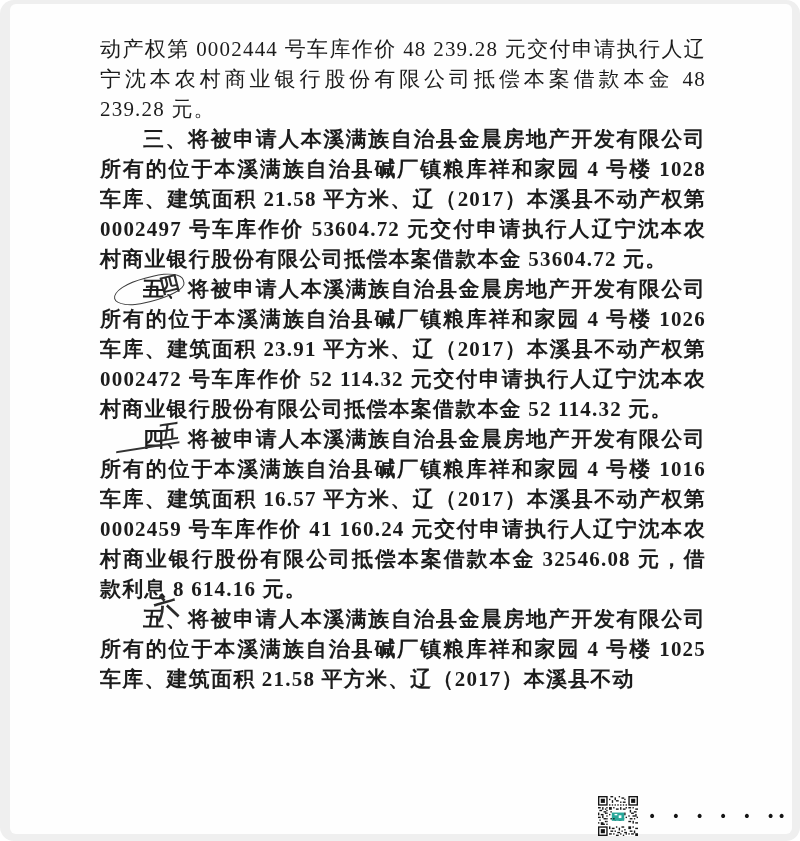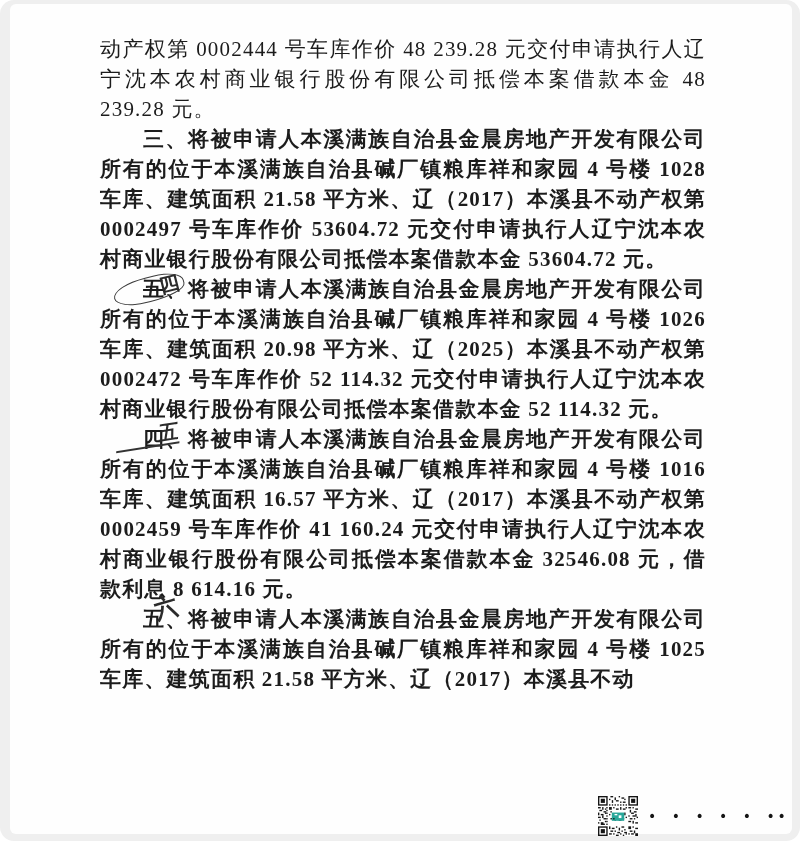--- a/index.html
+++ b/index.html
@@ -55,21 +55,21 @@
 <body>
 
 <div class="scan">
   <div class="page">
     <div class="content">
 
       <p class="para"><span>动产权第 0002444 号车库作价 48 239.28 元交付申请执行人辽宁沈本农村商业银行股份有限公司抵偿本案借款本金 48 239.28 元。</span></p>
 
       <p class="para indent"><span class="marker">三、</span><span>将被申请人本溪满族自治县金晨房地产开发有限公司所有的位于本溪满族自治县碱厂镇粮库祥和家园 4 号楼 1028 车库、建筑面积 21.58 平方米、辽（2017）本溪县不动产权第 0002497 号车库作价 53604.72 元交付申请执行人辽宁沈本农村商业银行股份有限公司抵偿本案借款本金 53604.72 元。</span></p>
 
-      <p class="para indent"><span class="hand hand-circle">四</span><span class="marker struck">五</span><span class="marker">、</span><span>将被申请人本溪满族自治县金晨房地产开发有限公司所有的位于本溪满族自治县碱厂镇粮库祥和家园 4 号楼 1026 车库、建筑面积 20.98 平方米、辽（2025）本溪县不动产权第 0002472 号车库作价 52 114.32 元交付申请执行人辽宁沈本农村商业银行股份有限公司抵偿本案借款本金 52 114.32 元。</span></p>
+      <p class="para indent"><span class="hand hand-circle">四</span><span class="marker struck">五</span><span class="marker">、</span><span>将被申请人本溪满族自治县金晨房地产开发有限公司所有的位于本溪满族自治县碱厂镇粮库祥和家园 4 号楼 1026 车库、建筑面积 23.91 平方米、辽（2017）本溪县不动产权第 0002472 号车库作价 52 114.32 元交付申请执行人辽宁沈本农村商业银行股份有限公司抵偿本案借款本金 52 114.32 元。</span></p>
 
       <p class="para indent"><span class="hand hand-underline">五</span><span class="marker">四、</span><span>将被申请人本溪满族自治县金晨房地产开发有限公司所有的位于本溪满族自治县碱厂镇粮库祥和家园 4 号楼 1016 车库、建筑面积 16.57 平方米、辽（2017）本溪县不动产权第 0002459 号车库作价 41 160.24 元交付申请执行人辽宁沈本农村商业银行股份有限公司抵偿本案借款本金 32546.08 元，借款利息 8 614.16 元。</span></p>
 
       <p class="para indent"><span class="hand hand-plain">六</span><span class="marker">五、</span><span>将被申请人本溪满族自治县金晨房地产开发有限公司所有的位于本溪满族自治县碱厂镇粮库祥和家园 4 号楼 1025 车库、建筑面积 21.58 平方米、辽（2017）本溪县不动</span></p>
 
     </div>
 
     <div class="footer">
       <svg class="qr" viewBox="0 0 29 29" xmlns="http://www.w3.org/2000/svg">
         <rect x="0" y="0" width="29" height="29" fill="#ffffff"></rect>

